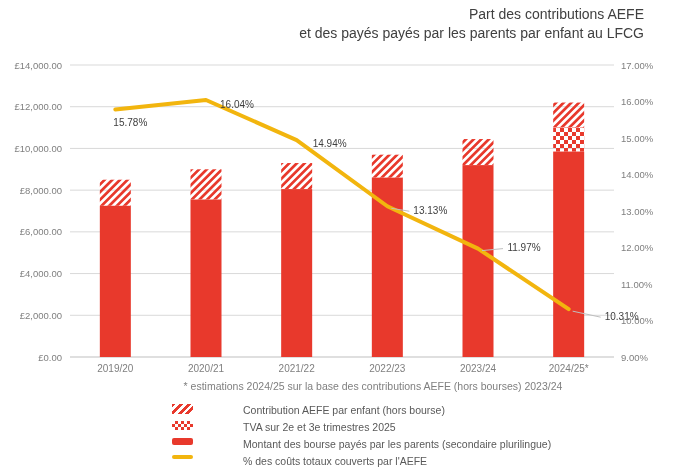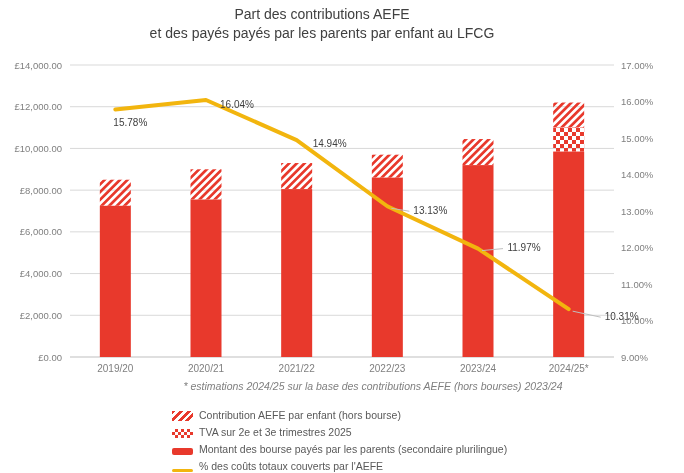--- a/index.html
+++ b/index.html
@@ -1,25 +1,25 @@
 <!DOCTYPE html>
 <html><head>
 <meta charset="utf-8">
 <style>
   html,body{margin:0;padding:0;background:#fff;}
   body{width:684px;height:473px;position:relative;overflow:hidden;
        font-family:"Liberation Sans",sans-serif;-webkit-font-smoothing:antialiased;}
-  .title{position:absolute;top:5px;left:0;width:644px;text-align:center;
+  .title{position:absolute;top:5px;left:0;width:644px;text-align:right;
          color:#404040;font-size:14px;line-height:19px;}
   #plot{position:absolute;left:0;top:0;width:684px;height:473px;}
   svg text{font-family:"Liberation Sans",sans-serif;}
   .footnote{position:absolute;top:380px;left:62px;width:622px;text-align:center;
-            font-style:italic;font-size:10.5px;color:#7f7f7f;}
+            font-size:10.5px;color:#7f7f7f;}
   .legend{position:absolute;left:172px;top:404px;}
-  .legend-row{display:flex;align-items:flex-end;height:17px;}
+  .legend-row{display:flex;align-items:flex-start;height:17px;gap:44px;}
   .swatch{display:inline-block;width:21px;margin-right:6px;flex:0 0 auto;}
   .sw-hatch{height:10px;
     background:repeating-linear-gradient(135deg,#e8392c 0 2.7px,transparent 2.7px 5.4px);}
   .sw-checker{height:9px;
     background:repeating-conic-gradient(#e8392c 0% 25%,transparent 0% 50%);
     background-size:6px 6px;}
   .sw-solid{height:7px;background:#e8392c;border-radius:2px;}
   .sw-line{height:3.5px;background:#f2b50e;border-radius:2px;}
   .legend-label{font-size:10.5px;color:#595959;white-space:nowrap;}
 </style>

